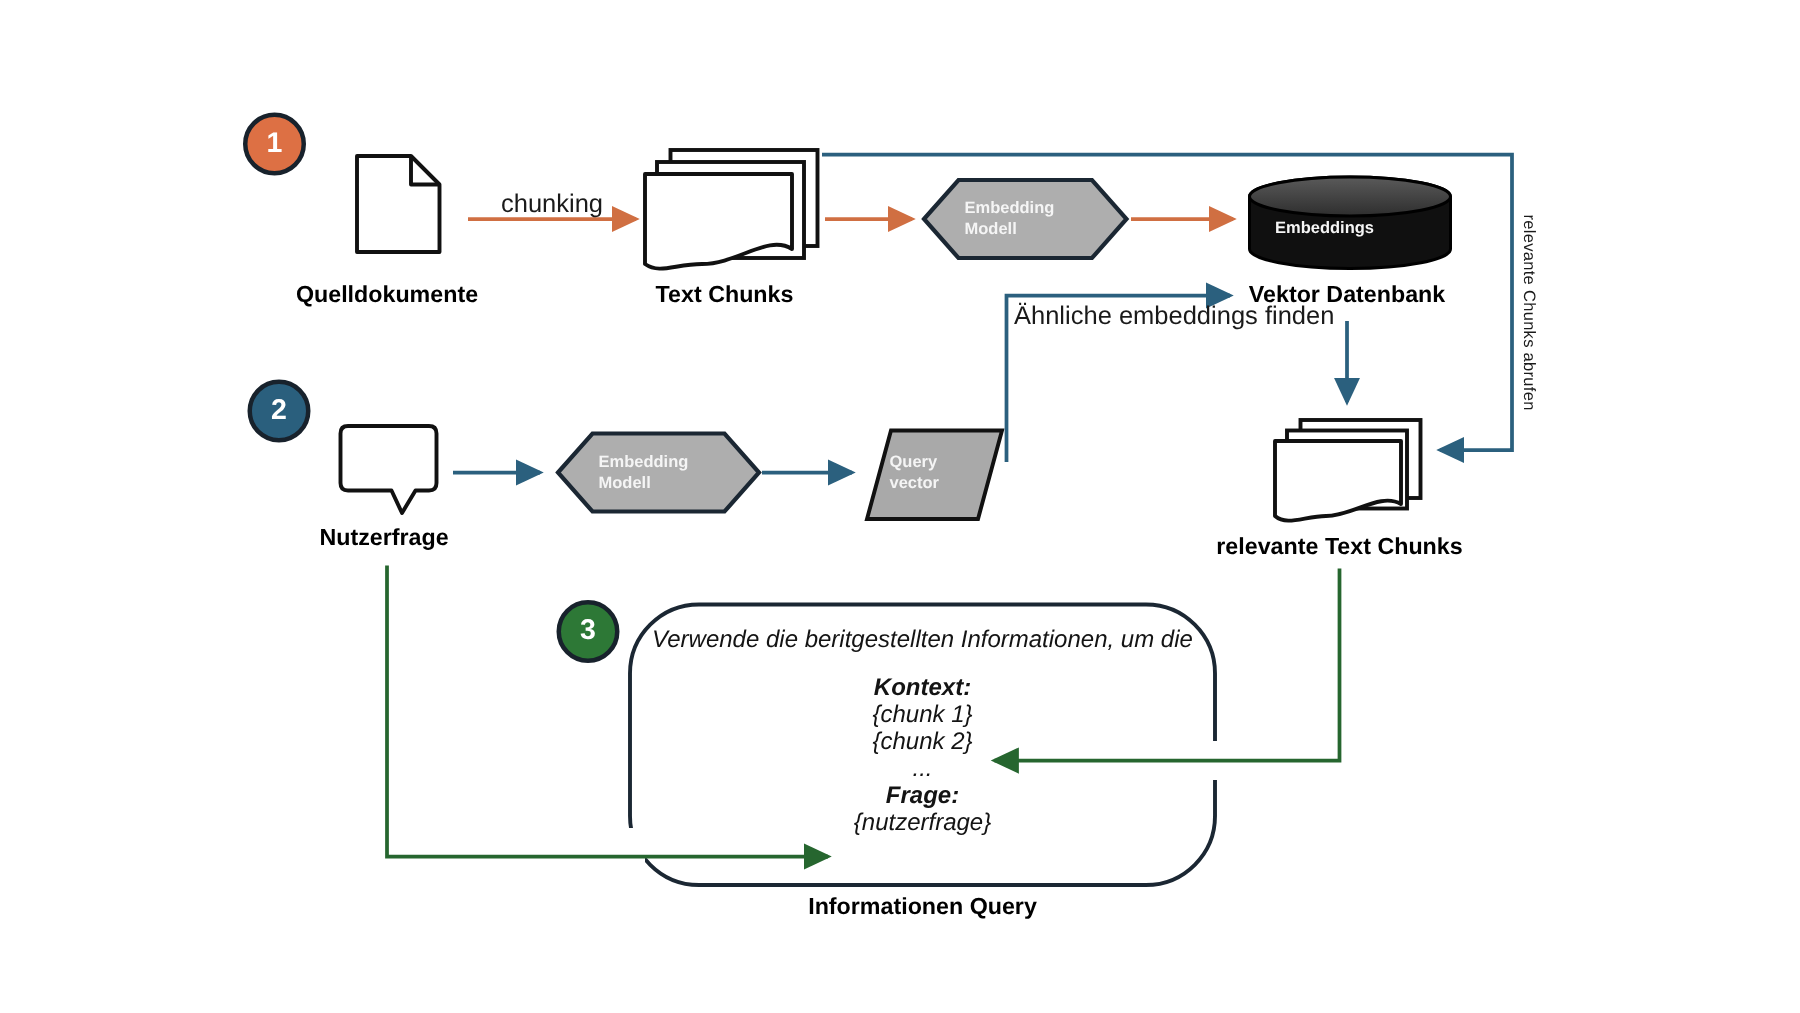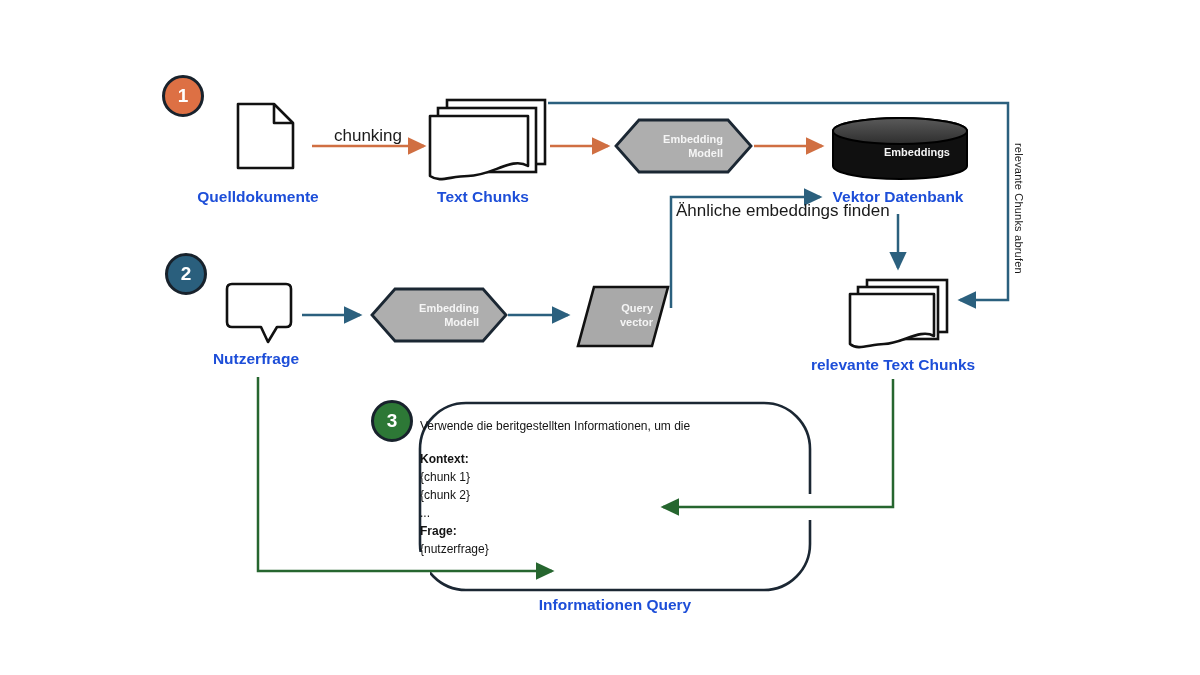--- a/index.html
+++ b/index.html
@@ -6,27 +6,27 @@
   .canvas{position:relative;width:1200px;height:675px;background:#ffffff;overflow:hidden;
           font-family:"Liberation Sans", sans-serif;color:#151515;}
   .layer{position:absolute;left:0;top:0;}
   .badge{position:absolute;width:42px;height:42px;border-radius:50%;border:3px solid #18222c;
          color:#fff;font-size:19px;font-weight:bold;display:flex;align-items:center;justify-content:center;
          box-sizing:border-box;}
   .badge-1{background:#dd7044;}
   .badge-2{background:#2a5f7d;}
   .badge-3{background:#2d7836;}
   .node-label{position:absolute;transform:translateX(-50%);font-size:15.5px;font-weight:600;
-              white-space:nowrap;color:#1d4ed8;}
+              white-space:nowrap;color:#000000;}
   .edge-label{position:absolute;font-size:17px;font-weight:400;color:#1a1a1a;white-space:nowrap;}
-  .shape-label{position:absolute;color:#f5f5f5;font-size:11px;font-weight:600;text-align:right;
+  .shape-label{position:absolute;color:#f5f5f5;font-size:11px;font-weight:600;text-align:left;
                line-height:1.25;transform:translateX(-50%);}
   .vertical-label{position:absolute;writing-mode:vertical-rl;font-size:11px;color:#1a1a1a;
                   letter-spacing:.2px;white-space:nowrap;}
-  .box-text{position:absolute;left:420px;top:417px;width:390px;font-size:12px;color:#141414;}
+  .box-text{position:absolute;left:420px;top:417px;width:390px;text-align:center;font-size:16px;color:#141414;font-style:italic;}
   .box-text .ln{line-height:19px;}
   .box-text .mono-ln{line-height:18px;}
   .box-text .bold{font-weight:bold;}
   .box-text .gap{margin-top:14px;}
 </style>
 </head>
 <body>
 
 <div class="canvas">
 

